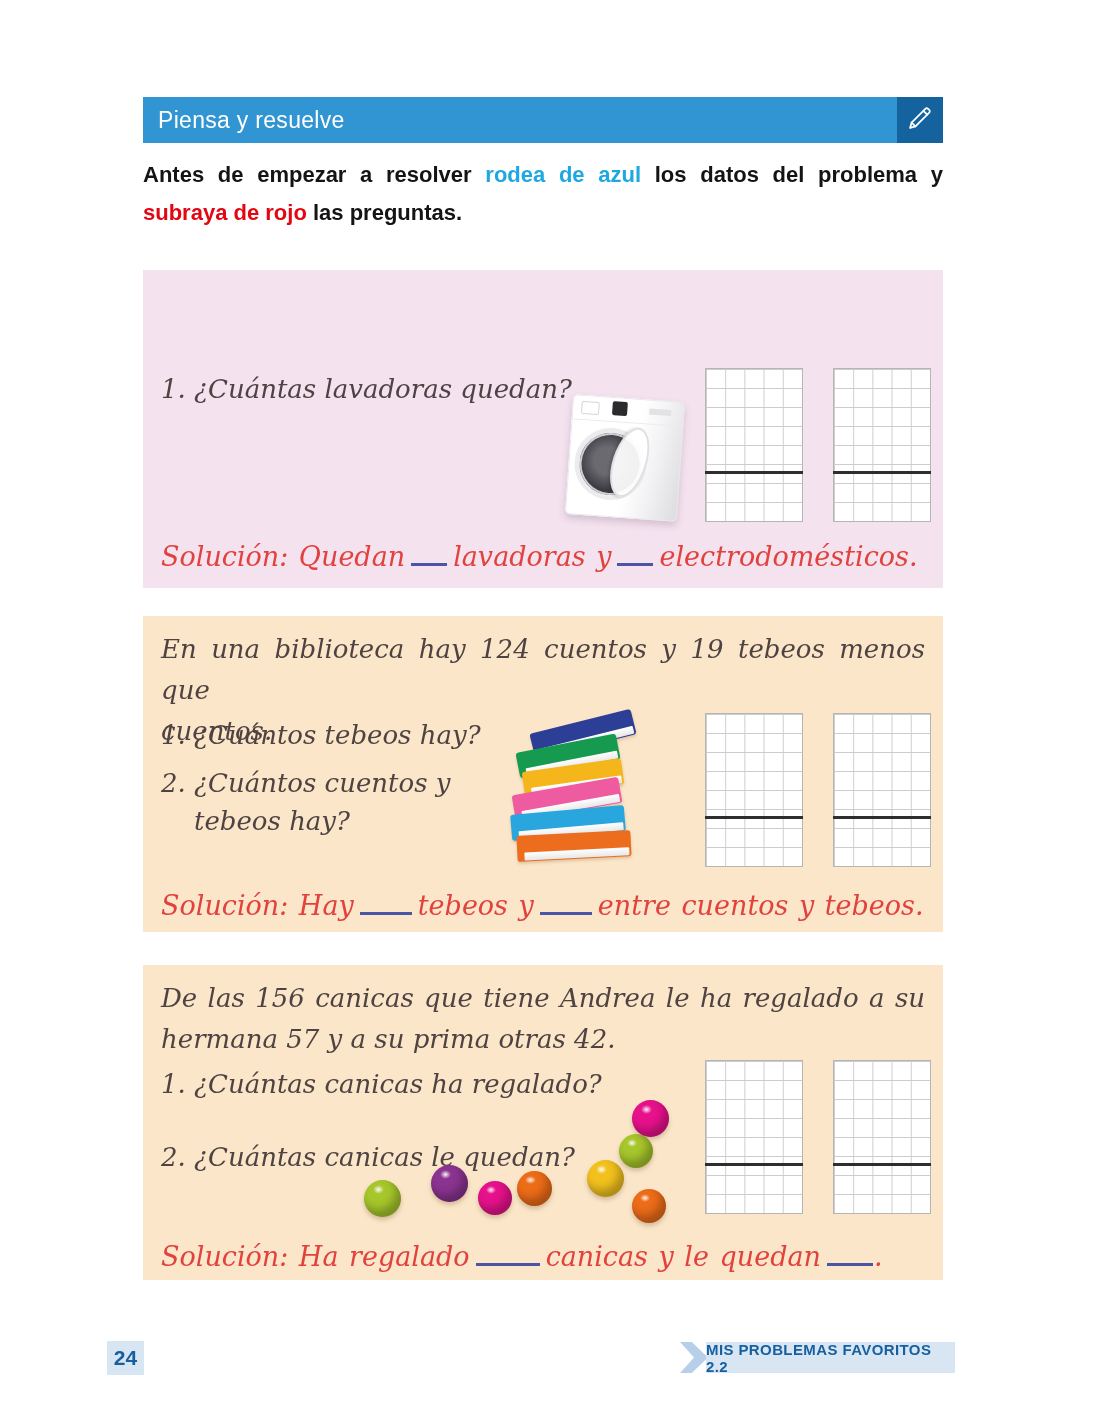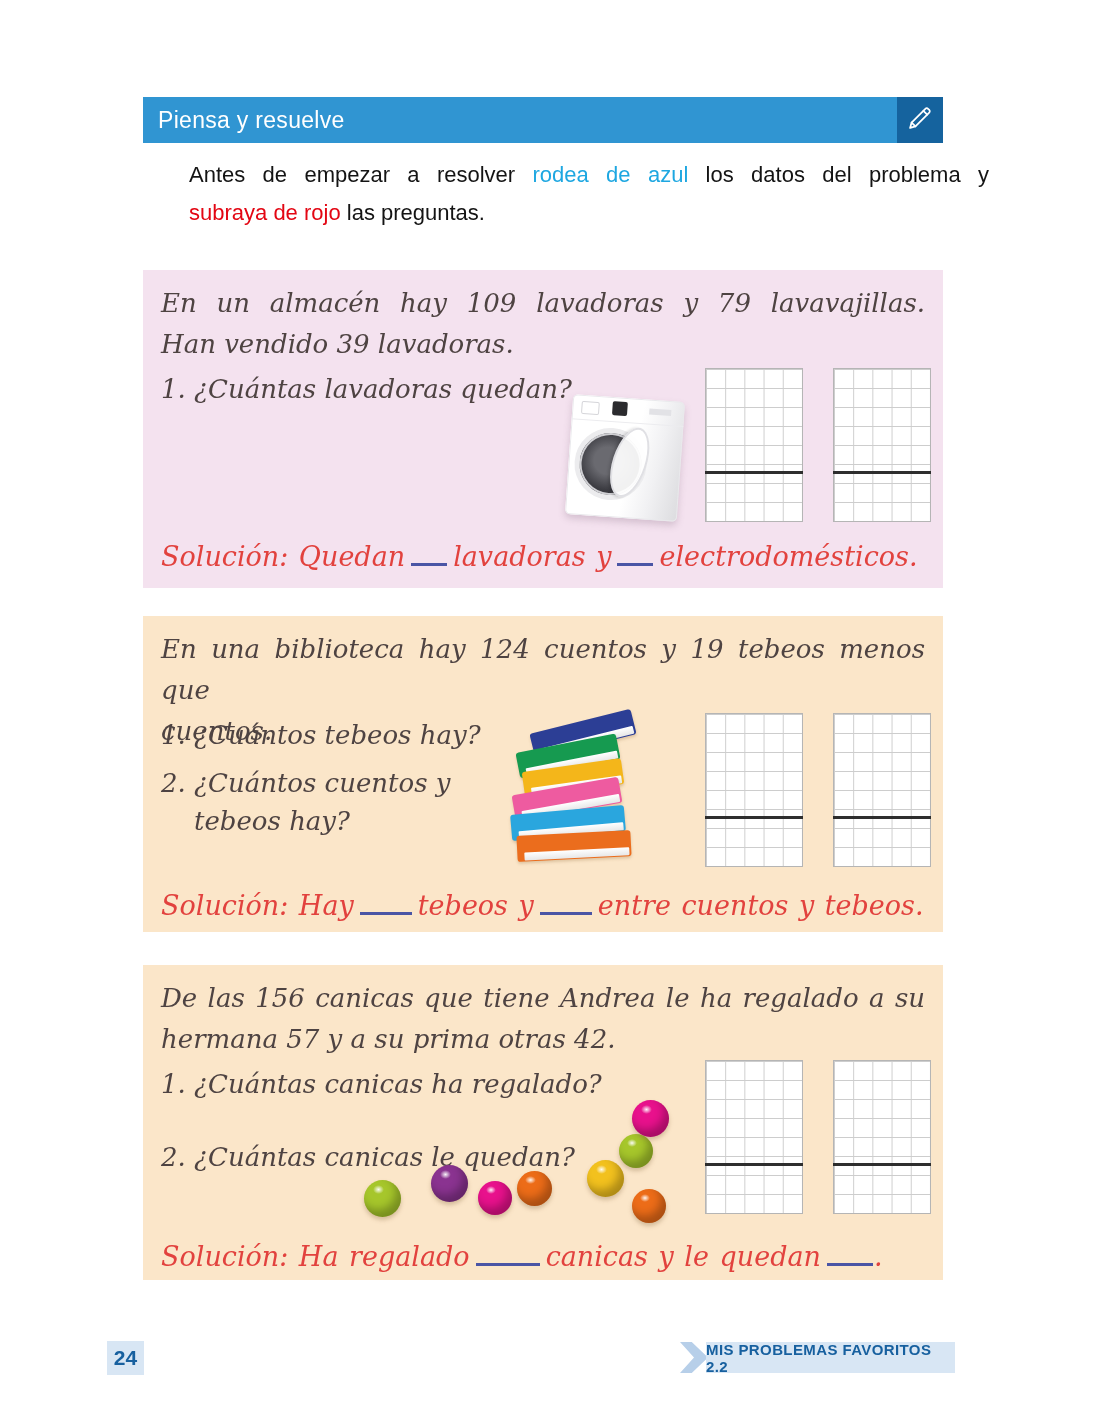--- a/index.html
+++ b/index.html
@@ -11,21 +11,21 @@
 
   
   .header-bar { position:absolute; left:143px; top:97px; width:800px; height:46px; background:#3095d2; }
   .header-title { position:absolute; left:15px; top:50%; transform:translateY(-50%);
     color:#ffffff; font-size:23px; letter-spacing:.3px; }
   .pencil-box { position:absolute; right:0; top:0; width:46px; height:46px; background:#15639e;
     display:flex; align-items:center; justify-content:center; }
 
   
   .intro { position:absolute; left:143px; top:156px; width:800px;
-    font-weight:normal; font-size:22px; line-height:38px; color:#141414;margin-left:46px; }
+    font-weight:bold; font-size:22px; line-height:38px; color:#141414; }
   .just { text-align:justify; text-align-last:justify; }
   .w-blue { color:#1ea7e1; }
   .w-red  { color:#e30613; }
 
   
   .problem { position:absolute; left:143px; width:800px; }
   #box1 { top:270px; height:318px; background:#f4e2ef; }
   #box2 { top:616px; height:316px; background:#fbe6c9; }
   #box3 { top:965px; height:315px; background:#fbe6c9; }
 
@@ -104,24 +104,20 @@
     </span>
   </div>
 </div>
 
 <div class="intro">
   <div class="just"><span>Antes de empezar a resolver </span><span class="w-blue">rodea de azul</span><span> los datos del problema y</span></div>
   <div><span class="w-red">subraya de rojo</span><span> las preguntas.</span></div>
 </div>
 
 <div class="problem" id="box1">
-  <div class="statement cursive">
-    <div class="just">En un almacén hay 109 lavadoras y 79 lavavajillas.</div>
-    <div>Han vendido 39 lavadoras.</div>
-  </div>
   <div class="q cursive" style="top:100px;">
     <div>1. ¿Cuántas lavadoras quedan?</div>
   </div>
 
   <div class="machine">
     <div class="panel"></div>
     <div class="drawer"></div>
     <div class="knob"></div>
     <div class="display"></div>
     <div class="door"></div>

